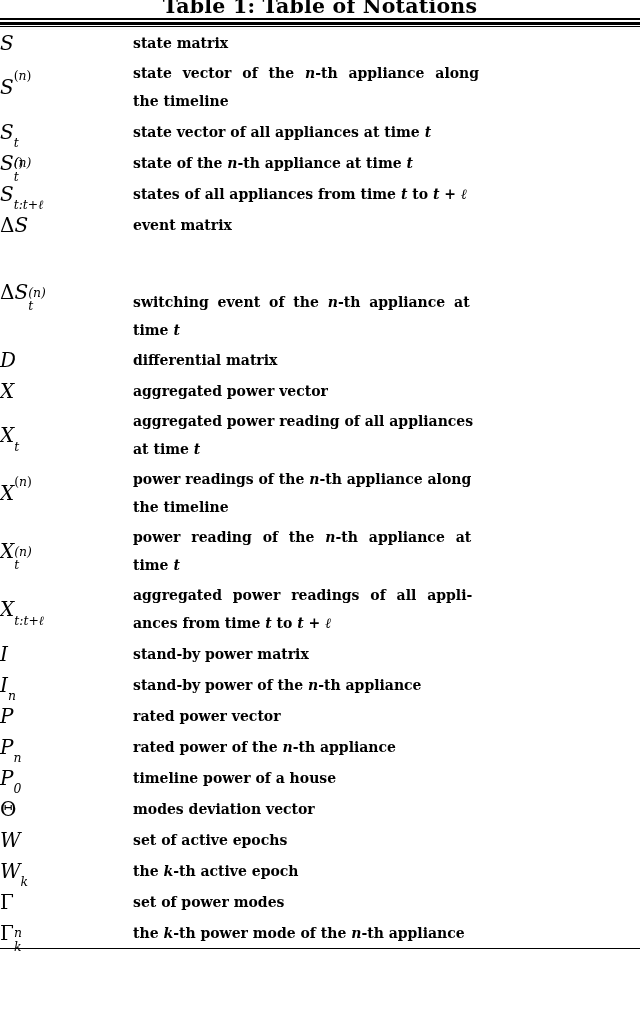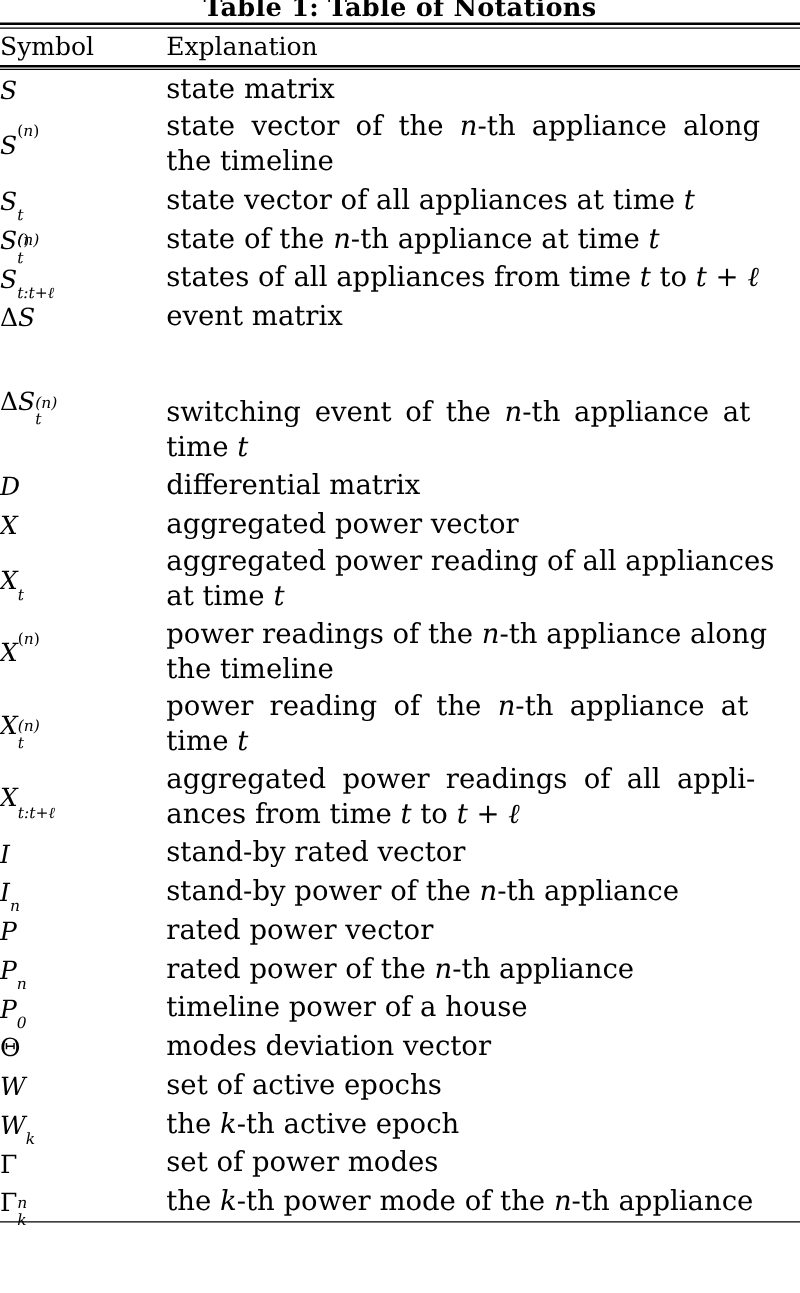--- a/index.html
+++ b/index.html
@@ -64,22 +64,23 @@
   td.sym{
     padding-left:10px;
     font-style:italic;
     font-size:20px;
     white-space:nowrap;
     line-height:1.0;
   }
   td.exp{
     padding-left:4px;
     padding-right:2px;
-    font-size:22px;
+    font-size:14px;
     line-height:28px;
+    font-weight:bold;
   }
   tr.r1 td{height:31px;}
   tr.r2 td{height:58px;}
 
   
   .just{
     text-align:justify;
     text-align-last:left;
     word-spacing:0px;
   }
@@ -124,32 +125,20 @@
 </style>
 </head>
 <body>
 
 <div class="page">
 
   <div class="caption">Table 1: Table of Notations</div>
 
   <div class="rule-double"></div>
 
-  <table class="notations">
-    <colgroup>
-        <col class="c-sym">
-        <col class="c-exp">
-      </colgroup>
-    <thead>
-      <tr>
-        <th class="h-sym">Symbol</th>
-        <th class="h-exp">Explanation</th>
-      </tr>
-    </thead>
-  </table>
 
   <div class="rule-double"></div>
 
   <table class="notations">
     <colgroup>
         <col class="c-sym">
         <col class="c-exp">
       </colgroup>
     <tbody>
 
@@ -231,21 +220,21 @@
       <tr class="r2">
         <td class="sym"><span class="mi">X</span><sub class="s">t:t+<span class="ell">ℓ</span></sub></td>
         <td class="exp">
           <div class="just wide">aggregated power readings of all appli-</div>
           <div>ances from time <span class="mi">t</span> to <span class="mi">t</span> + <span class="ell">ℓ</span></div>
         </td>
       </tr>
 
       <tr class="r1">
         <td class="sym"><span class="mi">I</span></td>
-        <td class="exp">stand-by rated vector</td>
+        <td class="exp">stand-by power matrix</td>
       </tr>
 
       <tr class="r1">
         <td class="sym"><span class="mi">I</span><sub class="s">n</sub></td>
         <td class="exp">stand-by power of the <span class="mi">n</span>-th appliance</td>
       </tr>
 
       <tr class="r1">
         <td class="sym"><span class="mi">P</span></td>
         <td class="exp">rated power vector</td>

